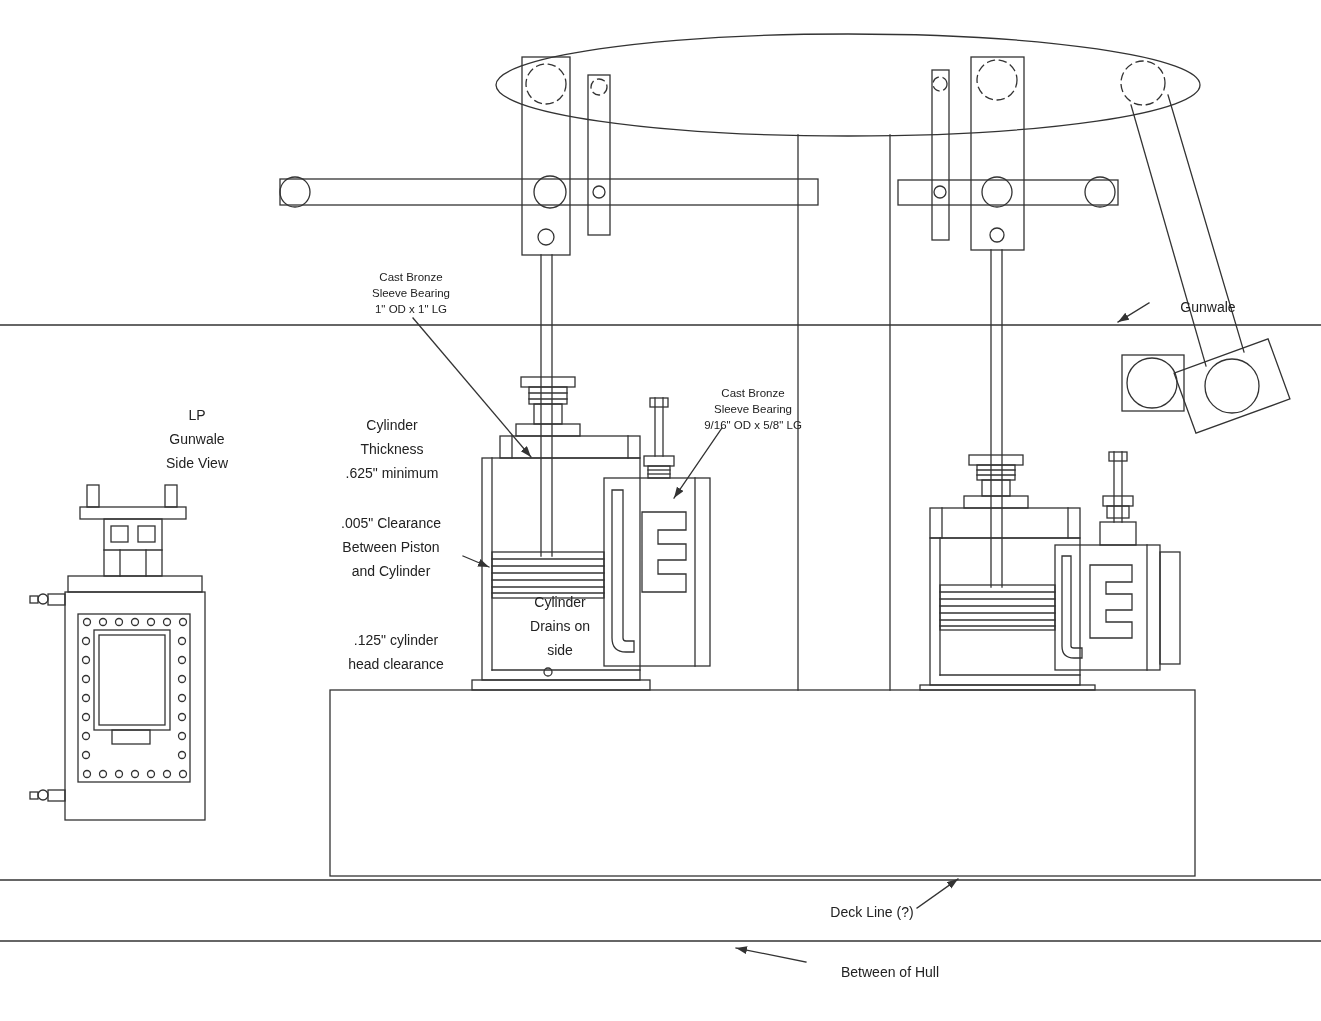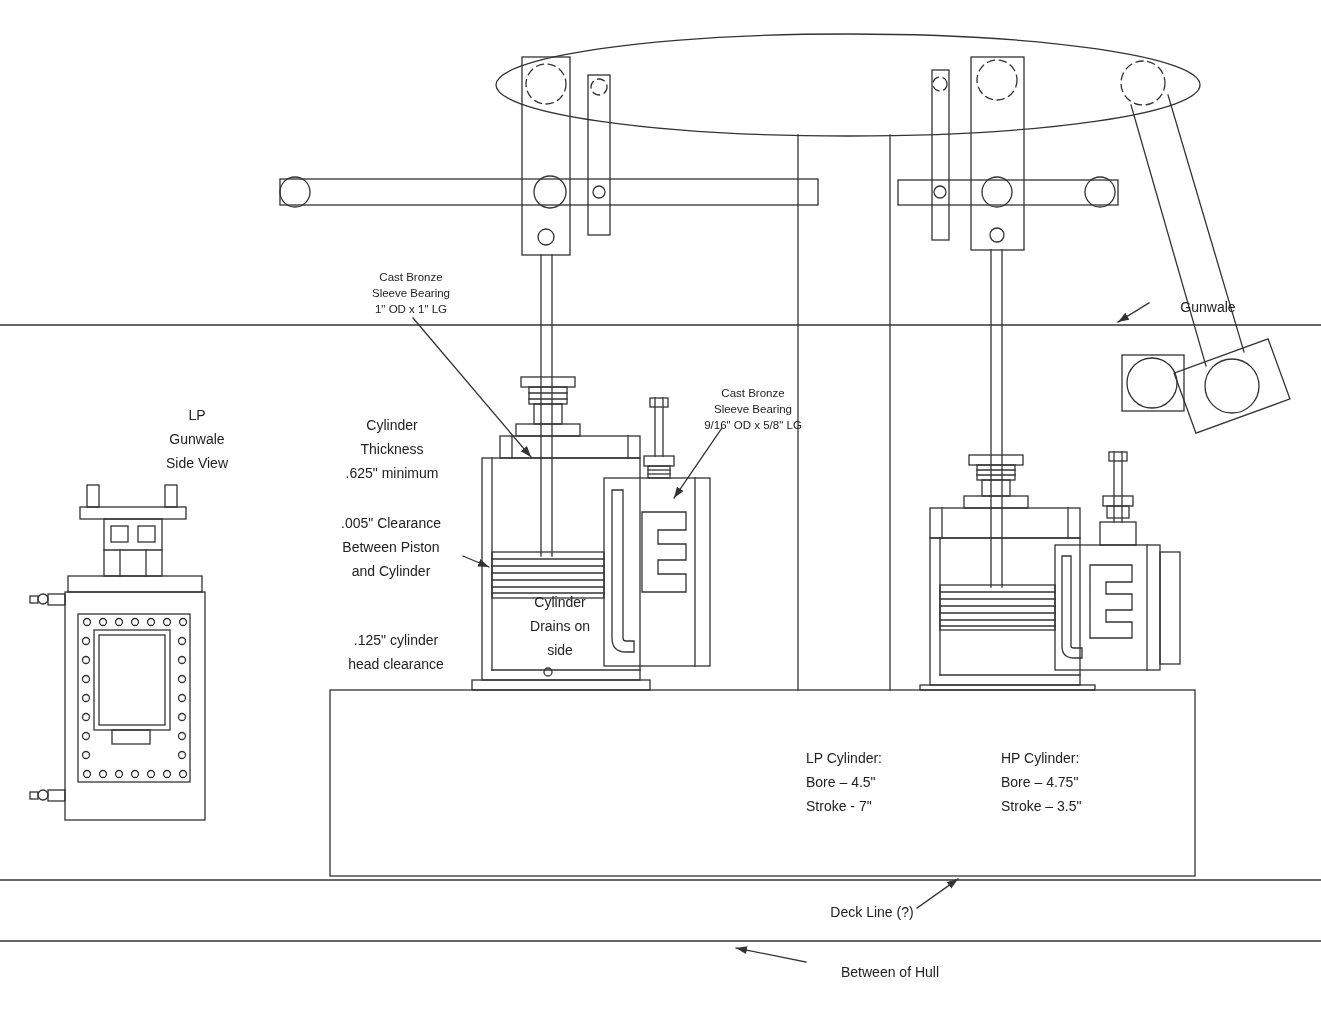--- a/index.html
+++ b/index.html
@@ -254,23 +254,17 @@
 Thickness
 .625" minimum</div>
   <div class="lbl" style="left:375px;top:511px">.005" Clearance
 Between Piston
 and Cylinder</div>
   <div class="lbl" style="left:544px;top:590px">Cylinder
 Drains on
 side</div>
   <div class="lbl" style="left:380px;top:628px">.125" cylinder
 head clearance</div>
-  <div class="lbl left" style="left:790px;top:746px">LP Cylinder:
-Bore – 4.5"
-Stroke - 7"</div>
-  <div class="lbl left" style="left:985px;top:746px">HP Cylinder:
-Bore – 4.75"
-Stroke – 3.5"</div>
   <div class="lbl" style="left:856px;top:900px">Deck Line (?)</div>
   <div class="lbl" style="left:874px;top:960px">Between of Hull</div>
 </div>
 
 </div>
 
 </body></html>

